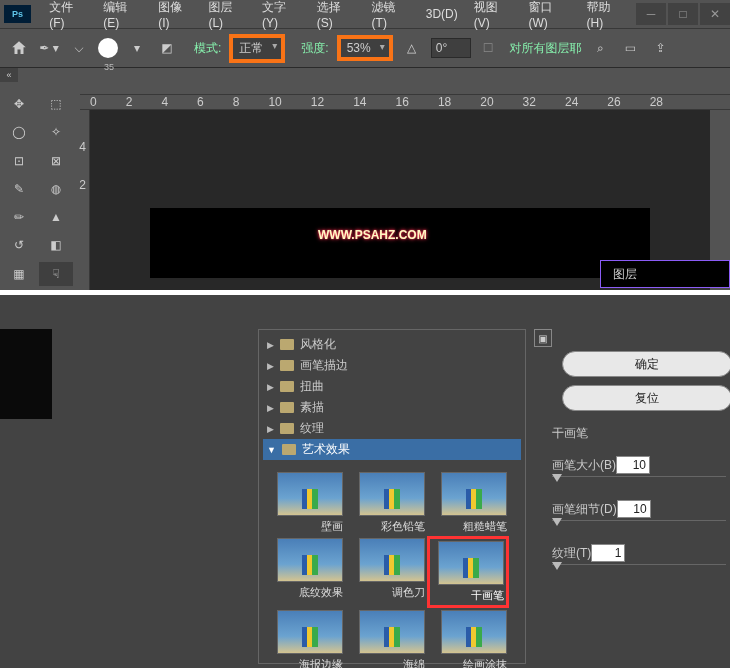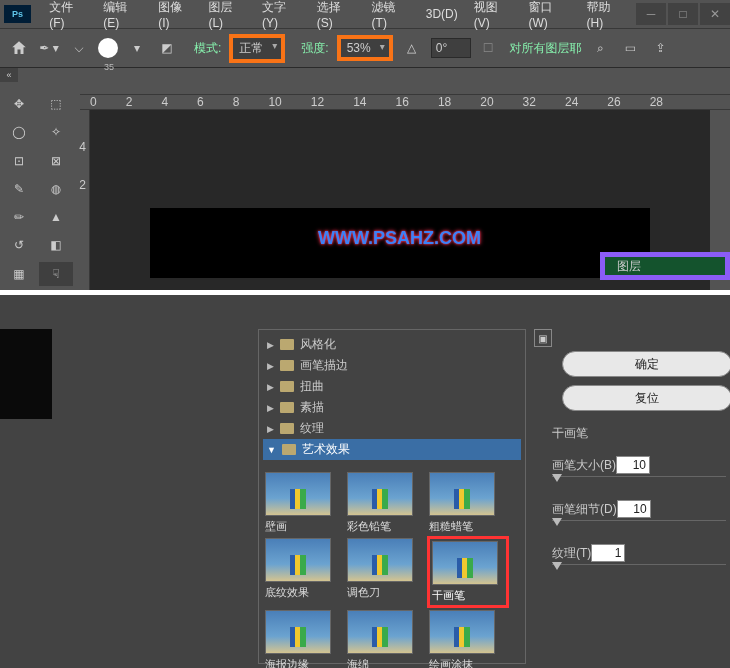--- a/index.html
+++ b/index.html
@@ -22,32 +22,32 @@
 .collapse-strip{position:absolute;left:0;top:68px;width:18px;height:14px;background:#424242;display:flex;align-items:center;justify-content:center;font-size:9px}
 .toolbox{position:absolute;left:0;top:90px;width:76px;height:200px;background:#535353;display:grid;grid-template-columns:1fr 1fr;gap:2px;padding:2px}
 .tool{width:34px;height:24px;display:flex;align-items:center;justify-content:center;color:#ccc;border:1px solid transparent}
 .tool.active{background:#3f3f3f}
 .doc-tab{position:absolute;left:80px;top:68px;height:24px;background:#3f3f3f;padding:0 8px;display:flex;align-items:center;gap:8px}
 .tab-close{color:#999}
 .ruler-h{position:absolute;left:80px;top:94px;right:0;height:16px;background:#535353;display:flex;align-items:center;padding-left:10px;gap:29px;color:#999;font-size:10px;overflow:hidden;border-top:1px solid #383838;border-bottom:1px solid #383838}
 .ruler-v{position:absolute;left:76px;top:110px;width:14px;height:180px;background:#535353;display:flex;flex-direction:column;align-items:center;gap:24px;color:#999;font-size:10px;border-right:1px solid #383838}
 .canvas-area{position:absolute;left:90px;top:110px;width:620px;height:180px;background:#282828}
 .black-rect{position:absolute;left:60px;top:98px;width:500px;height:70px;background:#000}
-.watermark{position:absolute;left:228px;top:118px;font-size:18px;font-weight:bold;color:#3b82f6;text-shadow:0 0 4px #ff3355,0 0 2px #ff3355}
-.layers-tab{position:absolute;right:0;top:252px;width:130px;height:28px;background:#14532d;border:5px solid #8b5cf6;display:flex;align-items:center;padding-left:12px}
+.watermark{position:absolute;left:228px;top:118px;font-size:12px;font-weight:bold;color:#fef9c3;text-shadow:0 0 4px #ff3355,0 0 2px #ff3355}
+.layers-tab{position:absolute;right:0;top:260px;width:130px;height:28px;background:#000000;border:1px solid #8b5cf6;display:flex;align-items:center;padding-left:12px}
 .lower{position:absolute;top:295px;left:0;width:730px;height:373px;background:#434343}
 .filter-panel{position:absolute;left:258px;top:329px;width:268px;height:335px;background:#434343;border:1px solid #666}
 .tree{padding:4px}
 .tree-row{display:flex;align-items:center;gap:6px;padding:2px 4px}
 .tree-row.sel{background:#3a6ea5;color:#fff}
 .tree-row.sel *{color:#fff}
 .tri{font-size:9px;color:#bbb}
 .folder-icon{width:14px;height:11px;background:#bba870;border-radius:1px}
 .thumbs{display:grid;grid-template-columns:repeat(3,82px);gap:0;padding:6px 4px}
-.thumb-wrap{display:flex;flex-direction:column;align-items:flex-start;padding:2px}
+.thumb-wrap{display:flex;flex-direction:column;align-items:flex-end;padding:2px}
 .thumb{width:66px;height:44px;background:linear-gradient(180deg,#4a7fb8 0%,#6ba3d0 60%,#d4c490 100%);border:1px solid #666;position:relative}
 .thumb-sel{border:3px solid #ff3333}
 .thumb-sel .thumb-label{color:#fff}
 .thumb::after{content:"";position:absolute;left:24px;bottom:6px;width:16px;height:20px;background:linear-gradient(90deg,#2a5ca8 30%,#f0c830 30%,#f0c830 60%,#3aaa4a 60%)}
 .thumb-label{margin-top:3px;color:#ddd;font-size:11px}
 .side-right{position:absolute;left:534px;top:329px;width:196px;height:335px}
 .collapse-btn{width:18px;height:18px;border:1px solid #888;display:flex;align-items:center;justify-content:center;font-size:10px;color:#ccc;margin-bottom:4px}
 .pill-btn{width:170px;height:26px;border:1px solid #888;border-radius:13px;background:#e8e8e8;color:#222;display:flex;align-items:center;justify-content:center;margin-left:28px;margin-bottom:8px}
 .filter-name{margin-left:18px;margin-top:14px;color:#ccc}
 .param-row{display:flex;align-items:center;justify-content:flex-start;margin:14px 0 2px 18px;padding-right:2px}

